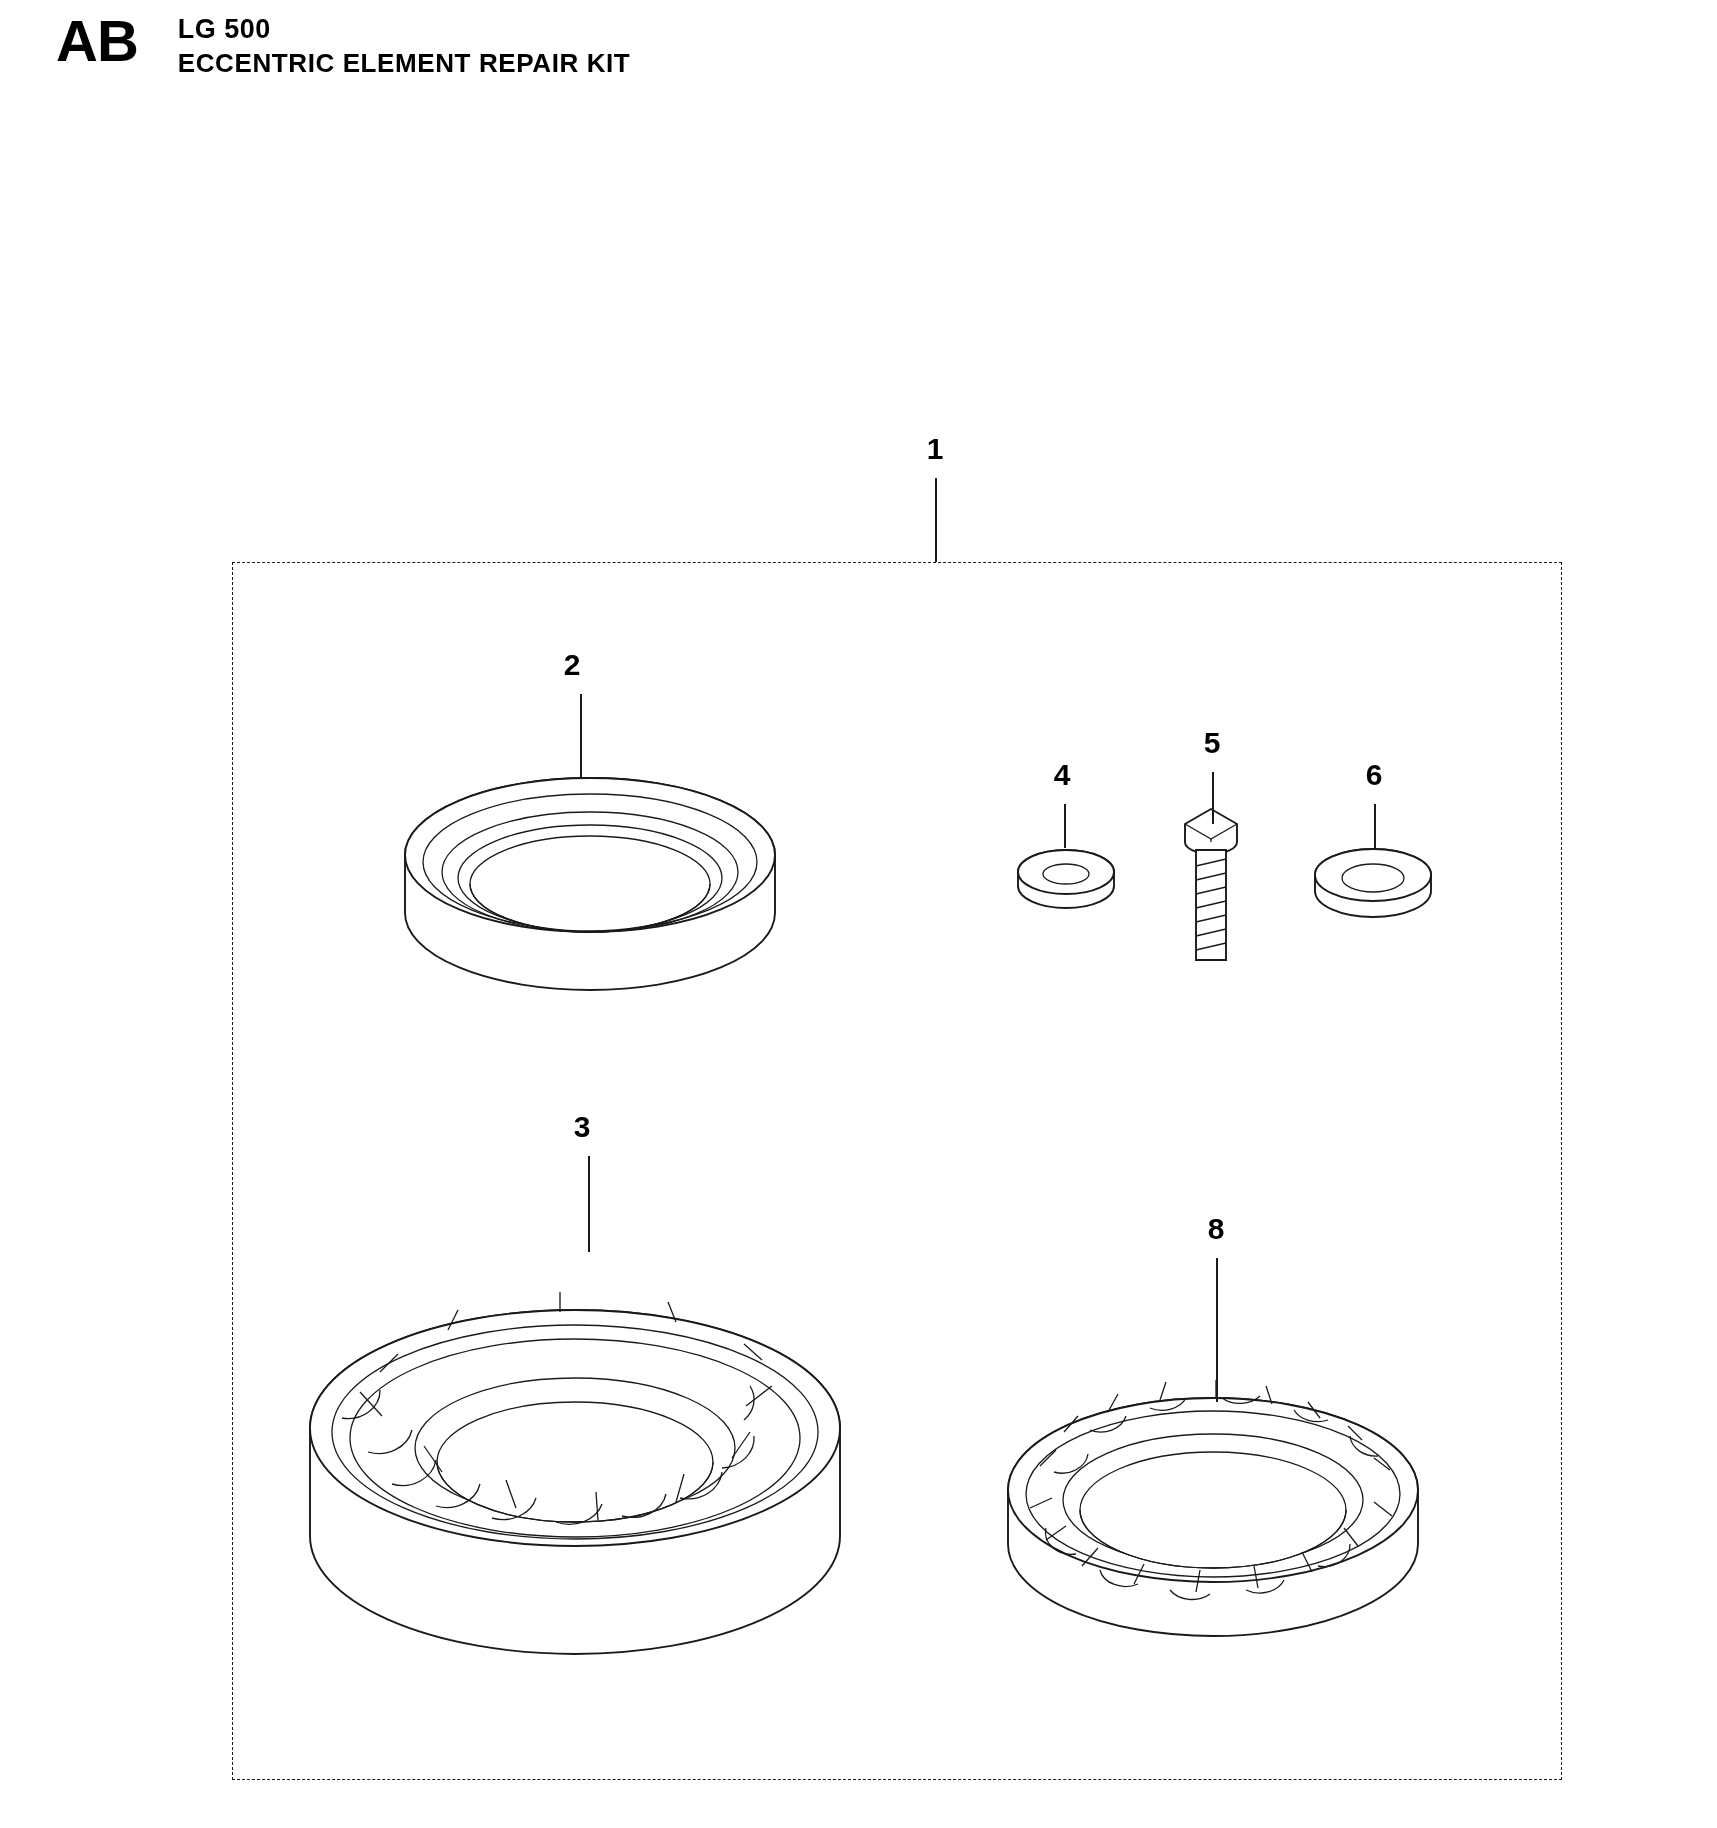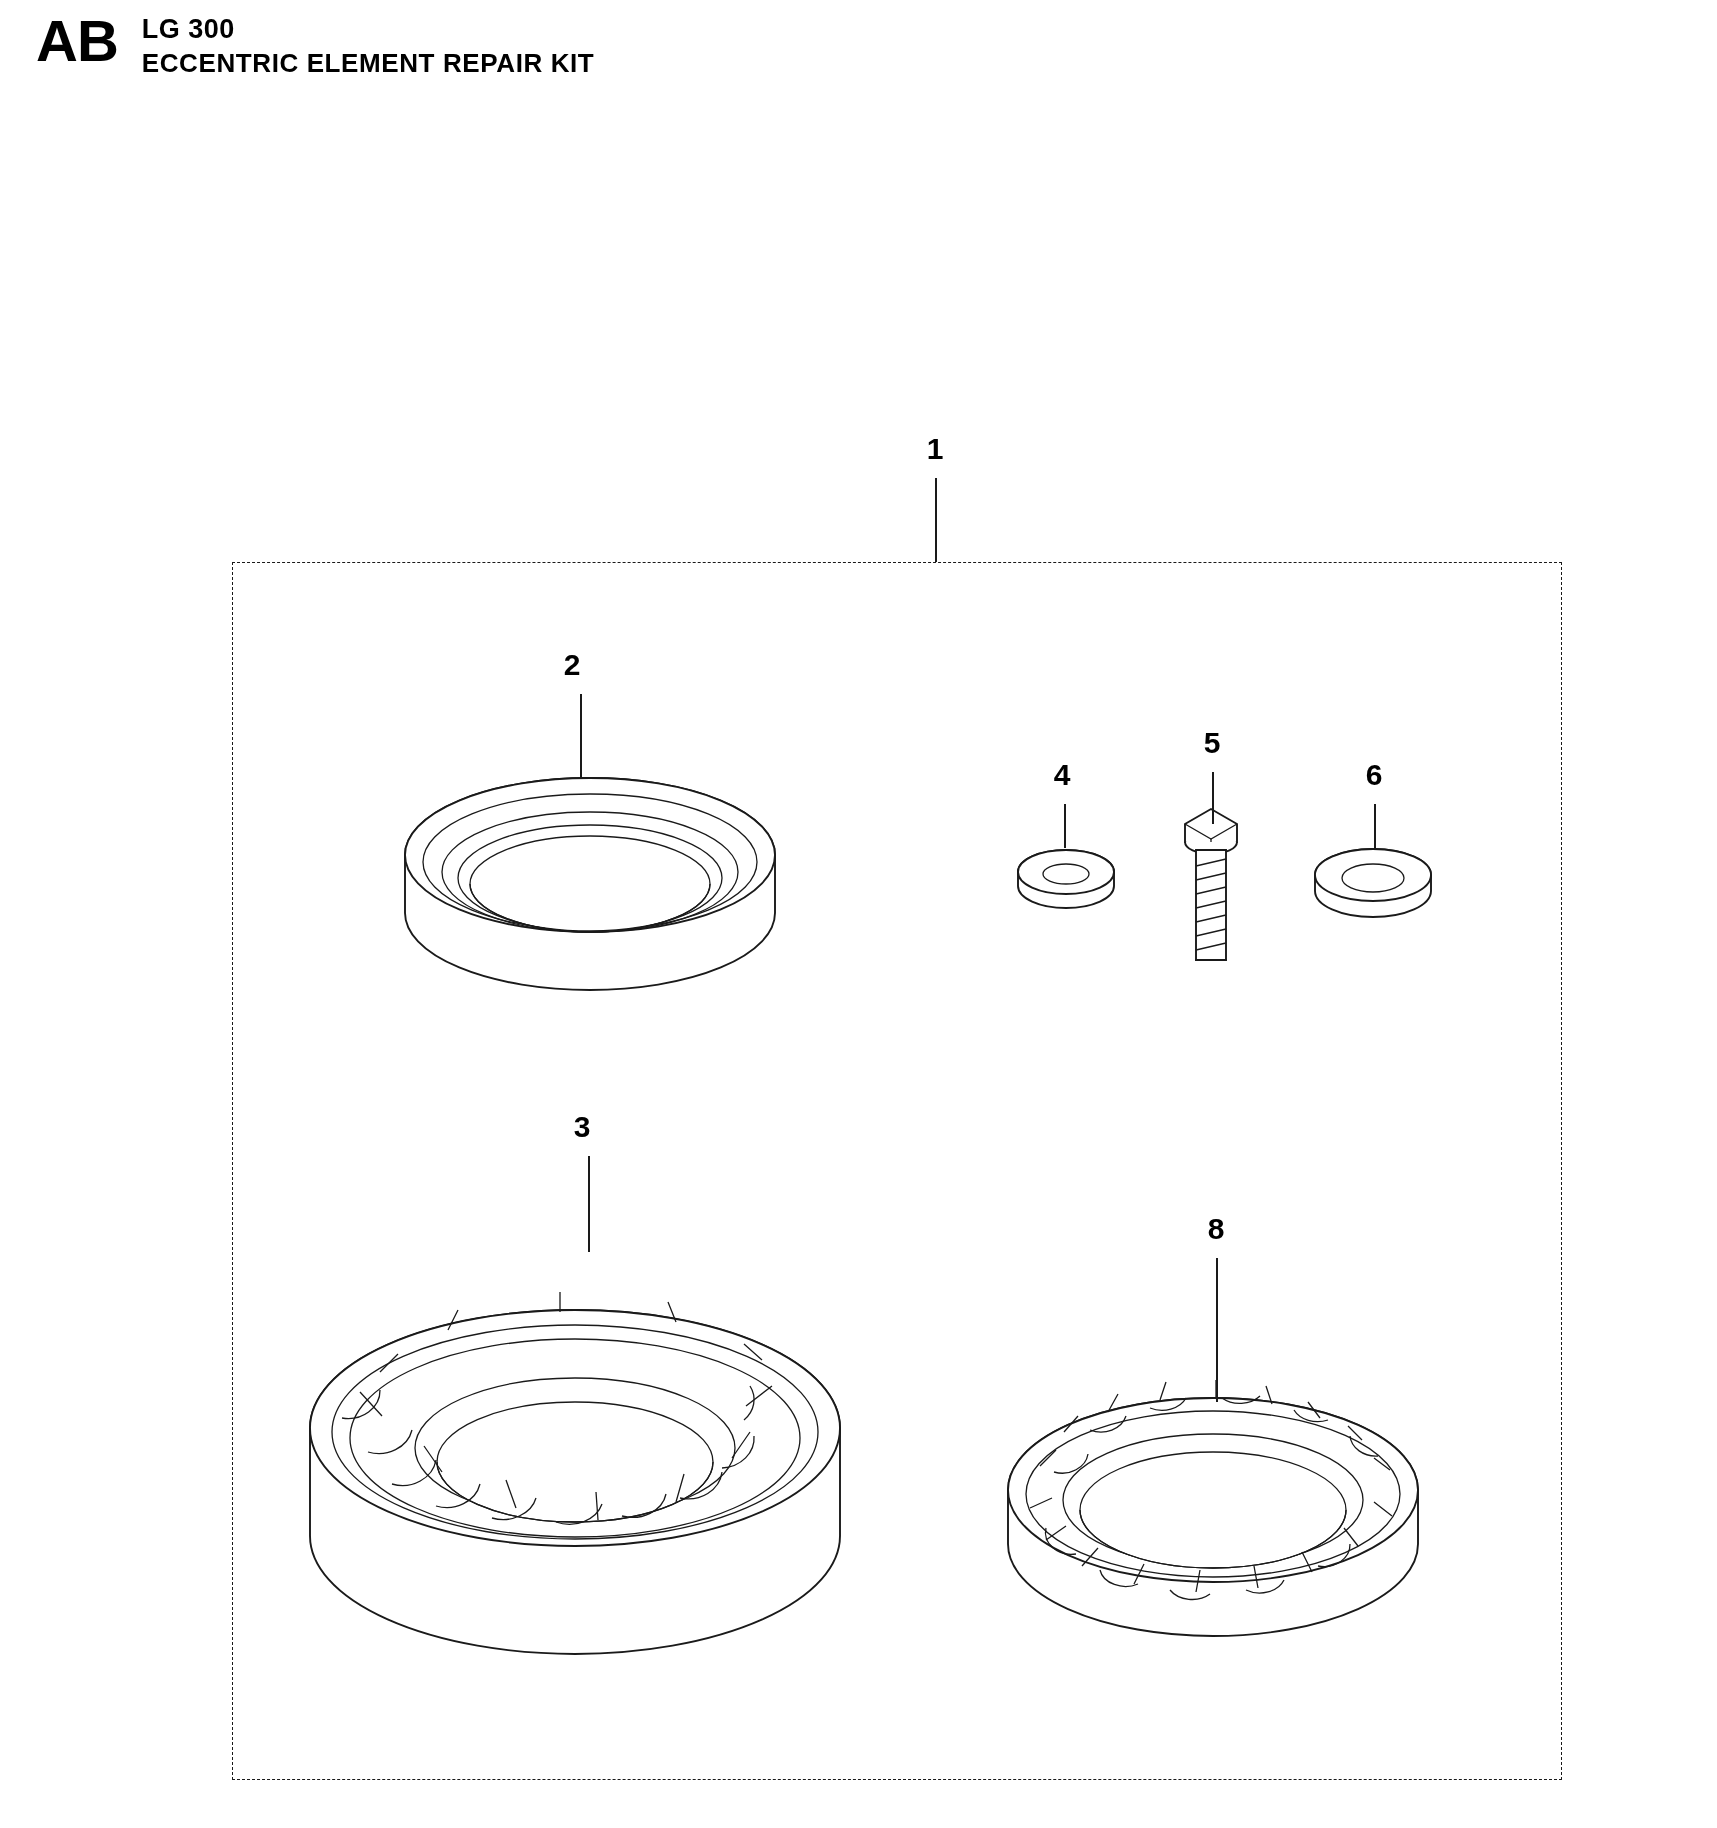--- a/index.html
+++ b/index.html
@@ -18,24 +18,25 @@
   #sheet {
     position: absolute;
     left: 0; top: 0;
     width: 1717px;
     height: 1828px;
   }
 
   
   .header {
     position: absolute;
-    left: 36px;
+    left: 56px;
     top: 6px;
     display: flex;
     align-items: flex-start;
+    gap: 16px;
   }
   .header-code {
     font-size: 58px;
     font-weight: bold;
     letter-spacing: -1px;
     line-height: 1;
     padding-top: 6px;
   }
   .header-titles {
     margin-left: 24px;
@@ -113,21 +114,21 @@
   }
 </style>
 </head>
 <body>
 
 <div id="sheet">
 
   <div class="header">
     <div class="header-code">AB</div>
     <div class="header-titles">
-      <div class="header-model">LG 300</div>
+      <div class="header-model">LG 500</div>
       <div class="header-name">ECCENTRIC ELEMENT REPAIR KIT</div>
     </div>
   </div>
 
   <div class="kit-box"></div>
 
   <svg id="drawing" viewBox="0 0 1717 1828">
 
     <g>
 

